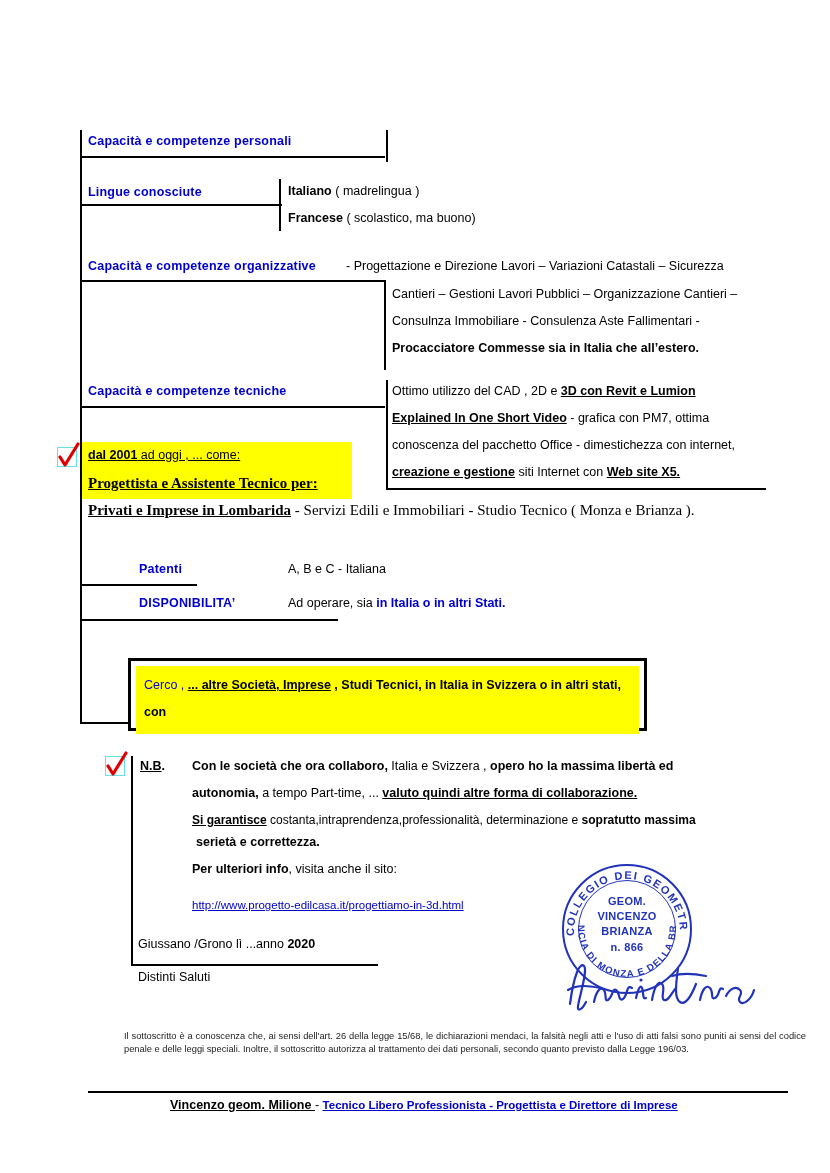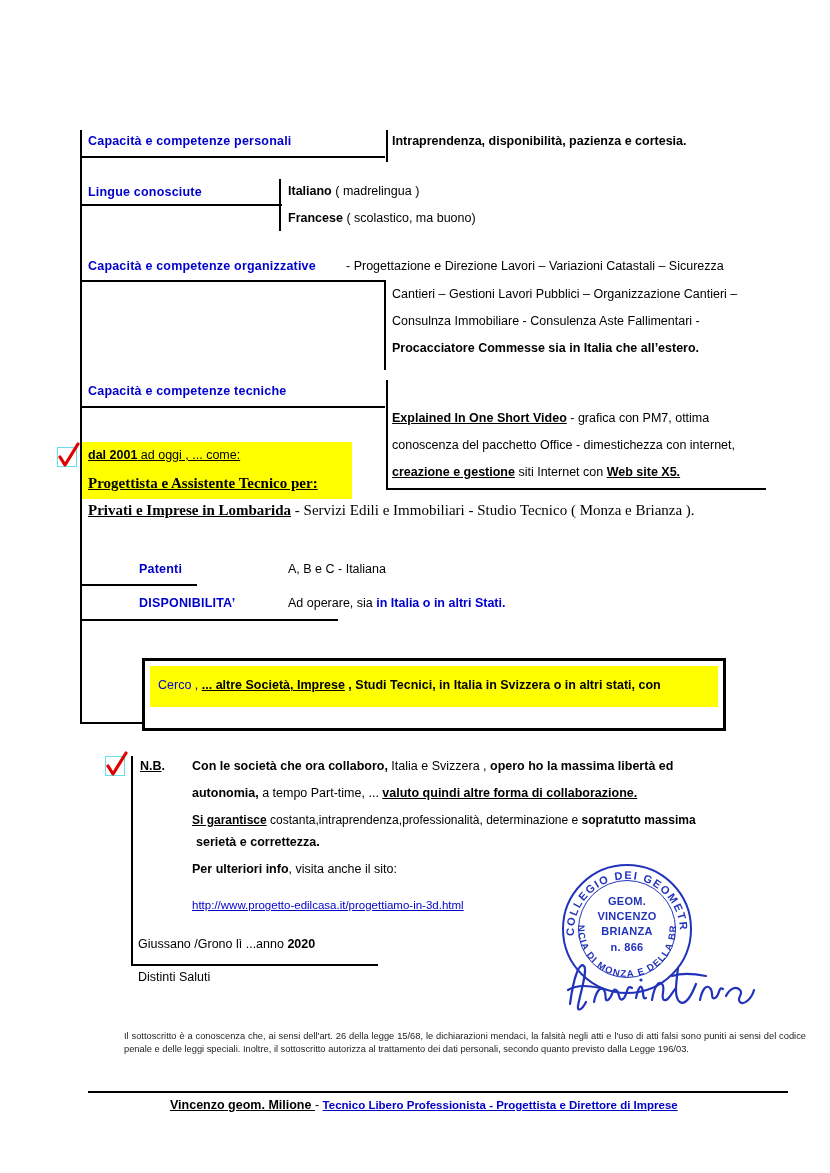--- a/index.html
+++ b/index.html
@@ -111,21 +111,20 @@
 <body>
 
 <div class="page">
 
   <div class="vr" style="left:80px; top:106px; height:594px;"></div>
   <div class="hr" style="left:80px; top:698px; width:75px;"></div>
 
   <div class="lbl" style="left:88px; top:110px;">Capacità e competenze personali</div>
   <div class="hr" style="left:80px; top:132px; width:305px;"></div>
   <div class="vr" style="left:386px; top:106px; height:32px;"></div>
-  <div class="txt bold" style="left:392px; top:110px;">Intraprendenza,  disponibilità, pazienza e cortesia.</div>
 
   <div class="lbl" style="left:88px; top:161px;">Lingue conosciute</div>
   <div class="hr" style="left:80px; top:180px; width:202px;"></div>
   <div class="vr" style="left:279px; top:155px; height:52px;"></div>
 
   <div class="txt" style="left:288px; top:160px;">
     <span class="bold">Italiano</span>
     <span>( madrelingua )</span>
   </div>
   <div class="txt" style="left:288px; top:187px;">
@@ -140,20 +139,23 @@
 
   <div class="txt" style="left:346px; top:235px;">- Progettazione e Direzione Lavori – Variazioni Catastali – Sicurezza</div>
   <div class="txt" style="left:392px; top:263px;">Cantieri – Gestioni Lavori Pubblici – Organizzazione Cantieri –</div>
   <div class="txt" style="left:392px; top:290px;">Consulnza  Immobiliare  -  Consulenza  Aste  Fallimentari  -</div>
   <div class="txt bold" style="left:392px; top:317px;">Procacciatore Commesse sia in Italia che all’estero.</div>
 
   <div class="lbl" style="left:88px; top:360px;">Capacità e competenze tecniche</div>
   <div class="hr" style="left:80px; top:382px; width:305px;"></div>
   <div class="vr" style="left:386px; top:356px; height:110px;"></div>
 
+  <div class="txt" style="left:392px; top:360px;">
+    <span>Ottimo utilizzo del CAD , 2D e </span><span class="bold u">3D   con Revit e Lumion</span>
+  </div>
   <div class="txt" style="left:392px; top:387px;">
     <span class="bold u">Explained In One Short Video</span><span> -  grafica con PM7,  ottima</span>
   </div>
   <div class="txt" style="left:392px; top:414px;">conoscenza del pacchetto Office  - dimestichezza con internet,</div>
   <div class="txt" style="left:392px; top:441px;">
     <span class="bold u">creazione e gestione</span><span> siti Internet con </span><span class="bold u">Web site X5.</span>
   </div>
   <div class="hr" style="left:386px; top:464px; width:380px;"></div>
 
   <div class="hlblock" style="left:82px; top:418px; width:270px; height:57px;"></div>
@@ -176,21 +178,21 @@
   <div class="lbl" style="left:139px; top:538px;">Patenti</div>
   <div class="hr" style="left:80px; top:560px; width:117px;"></div>
   <div class="txt" style="left:288px; top:538px;">A, B e C - Italiana</div>
 
   <div class="lbl" style="left:139px; top:572px;">DISPONIBILITA’</div>
   <div class="hr" style="left:80px; top:595px; width:258px;"></div>
   <div class="txt" style="left:288px; top:572px;">
     <span>Ad operare, sia </span><span class="blue bold">in Italia o in altri Stati.</span>
   </div>
 
-  <div class="cerco-box" style="left:142px; top:634px; width:584px; height:73px;">
+  <div class="cerco-box" style="left:128px; top:634px; width:519px; height:73px;">
     <div class="cerco-inner">
       <div>
         <span class="blue">Cerco ,  </span><span class="bold u">... altre Società,  Imprese</span><span class="bold"> , Studi Tecnici,  in Italia  in Svizzera o in  altri stati,  con</span>
       </div>
     </div>
   </div>
 
   <div class="checkbox" style="left:105px; top:732px;">
     <svg width="26" height="30" viewBox="0 0 26 30">
       <path d="M4 15 L9 23 L22 2" stroke="#e00000" stroke-width="3.2" fill="none" stroke-linecap="round" stroke-linejoin="round"></path>

